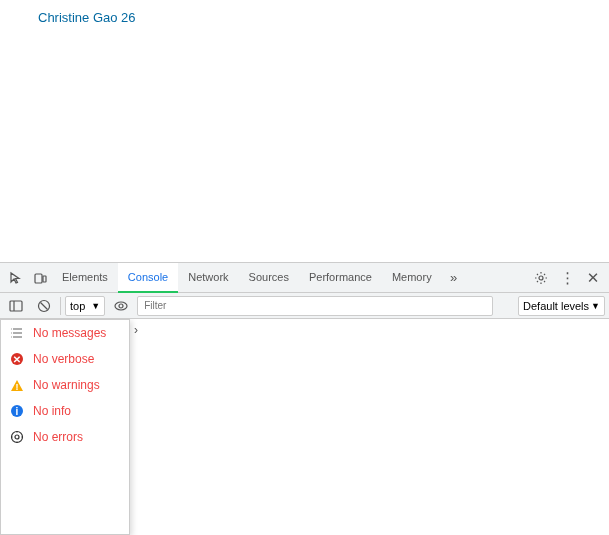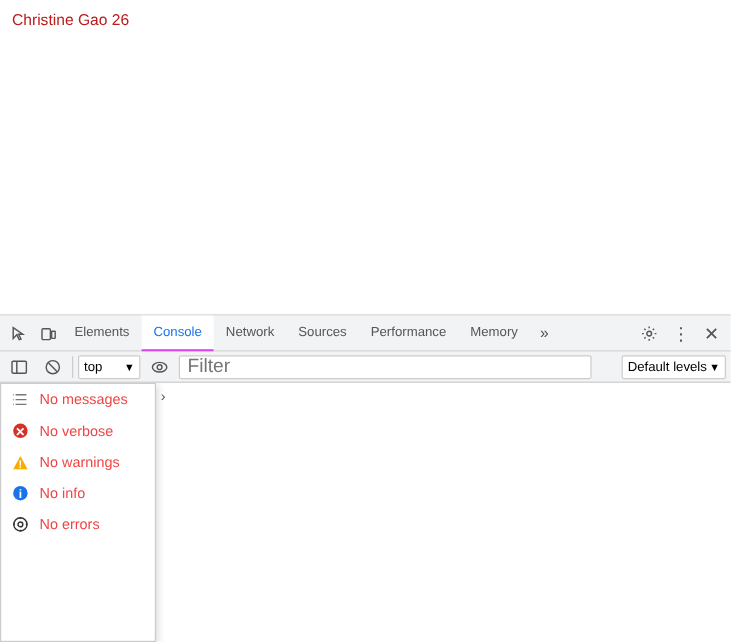--- a/index.html
+++ b/index.html
@@ -14,23 +14,24 @@
 
     
     #page-content {
       width: 100%;
       height: 262px;
       background: #fff;
       padding: 8px 10px;
     }
 
     #page-title {
-      color: #b91c1c;
+      color: #0369a1;
       font-size: 13px;
       font-weight: normal;
+      margin-left: 28px;
     }
 
     
     #devtools {
       position: absolute;
       bottom: 0;
       left: 0;
       right: 0;
       height: 273px;
       background: #fff;
@@ -71,21 +72,21 @@
       display: flex;
       align-items: center;
       cursor: pointer;
       font-size: 11px;
       color: #555;
       border-bottom: 2px solid transparent;
       flex-shrink: 0;
     }
     .tab-item.active {
       color: #1a73e8;
-      border-bottom: 2px solid #d946ef;
+      border-bottom: 2px solid #22c55e;
       background: #fff;
     }
 
     .tabs-spacer { flex: 1; }
 
     .tab-right-icons {
       display: flex;
       align-items: center;
       gap: 2px;
     }
@@ -105,30 +106,30 @@
     #context-select {
       display: flex;
       align-items: center;
       background: #fff;
       border: 1px solid #ccc;
       border-radius: 2px;
       height: 20px;
       padding: 0 4px;
       font-size: 11px;
       cursor: pointer;
-      gap: 18px;
+      gap: 6px;
     }
 
     #filter-input {
       flex: 1;
       height: 20px;
       border: 1px solid #ccc;
       border-radius: 2px;
       padding: 0 6px;
-      font-size: 16px;
+      font-size: 10px;
       background: #fff;
     }
 
     #default-levels {
       display: flex;
       align-items: center;
       background: #fff;
       border: 1px solid #ccc;
       border-radius: 2px;
       height: 20px;

